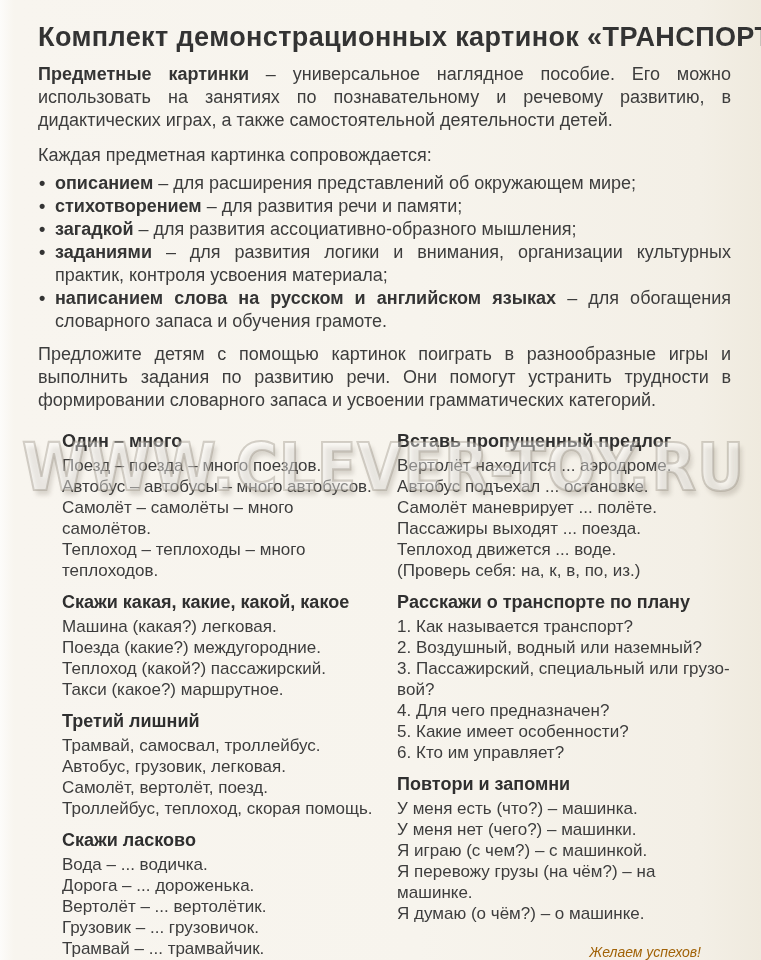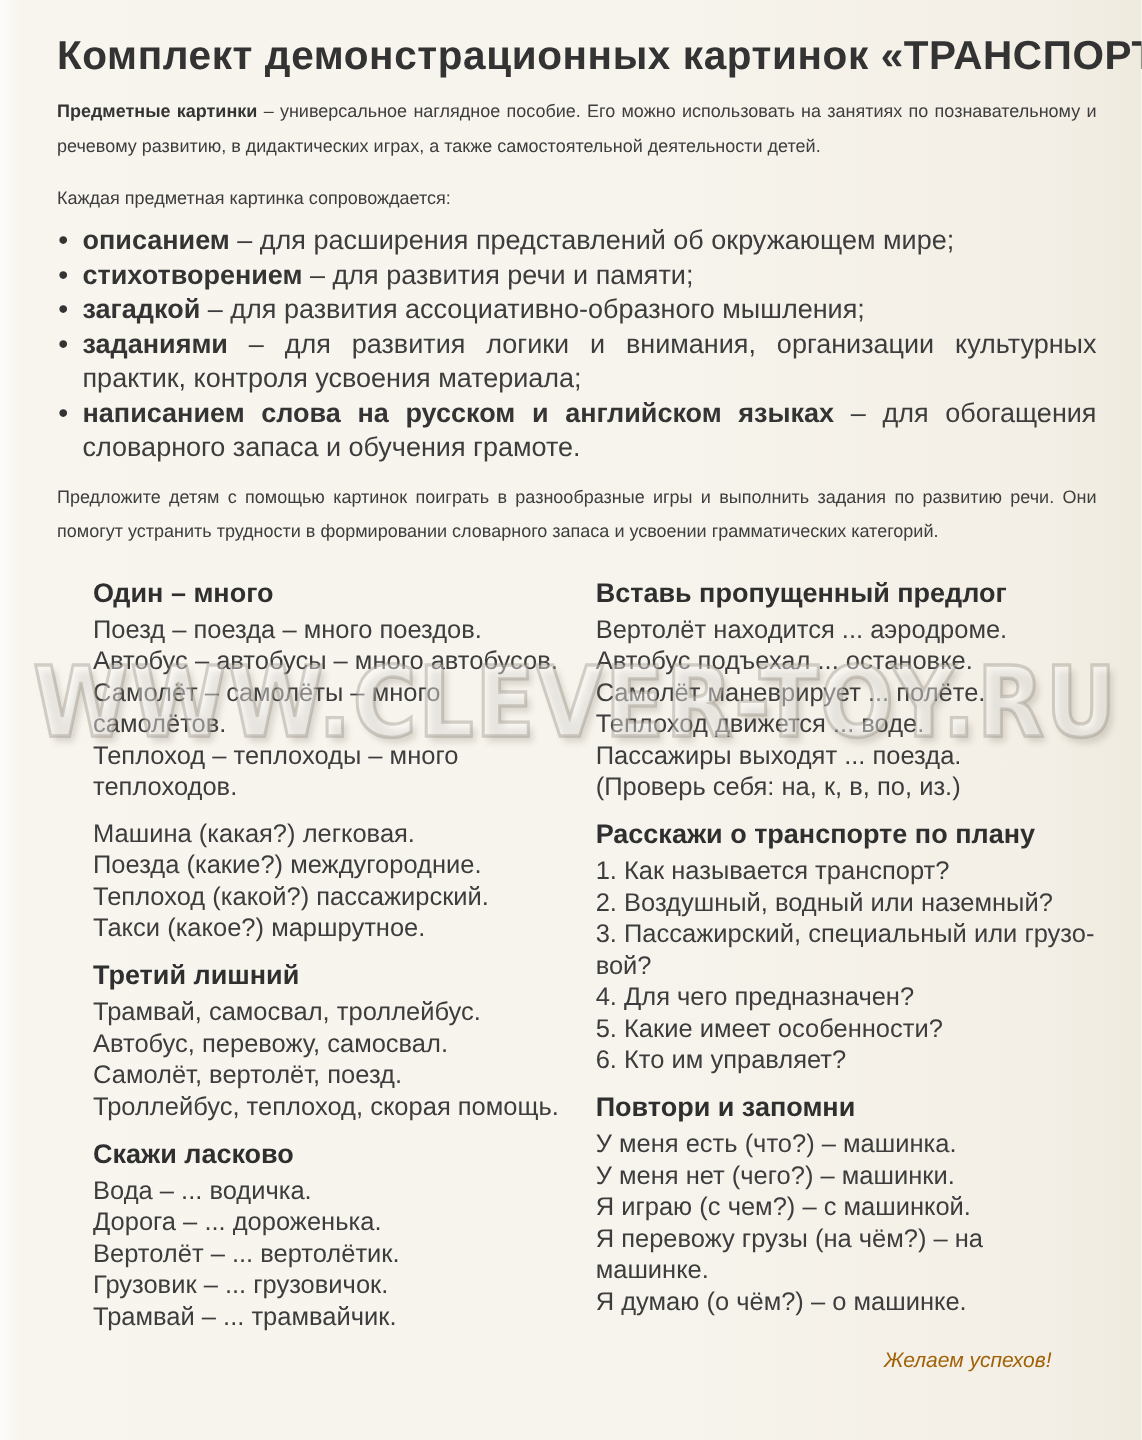--- a/index.html
+++ b/index.html
@@ -9,21 +9,21 @@
     background:linear-gradient(90deg,#fdfcfa 0px,#f8f5ef 14px,#f7f4ed 55%,#f3efe6 92%,#efeade 100%);
     color:#3d3d3d;
     position:relative;
   }
   .page{position:relative;padding:22px 30px 0 38px;z-index:1;}
   .title{
     font-size:27px;font-weight:bold;color:#333;letter-spacing:.4px;
     margin:0 0 10px 0;white-space:nowrap;
   }
   .para{
-    font-size:12px;line-height:23px;text-align:justify;margin:0 0 12px 0;
+    font-size:18px;line-height:23px;text-align:justify;margin:0 0 12px 0;
   }
   .list-intro{margin:0;}
   .b{font-weight:bold;color:#343434;}
   .i{}
   ul.features{list-style:none;margin:5px 0 10px 0;padding:0;}
   ul.features li{
     font-size:18px;line-height:23px;text-align:justify;
     position:relative;padding-left:17px;
   }
   ul.features li::before{
@@ -81,49 +81,50 @@
   <div class="columns">
     <div class="col col-left" id="col-left">
         <div class="sec">
           <h3 class="sec-h"><span>Один – много</span></h3>
           <div class="line"><span>Поезд – поезда – много поездов.</span></div>
           <div class="line"><span>Автобус – автобусы – много автобусов.</span></div>
           <div class="line"><span>Самолёт – самолёты – много самолётов.</span></div>
           <div class="line"><span>Теплоход – теплоходы – много теплоходов.</span></div>
         </div>
         <div class="sec">
+          <h3 class="sec-h"><span>Скажи </span><span class="i">какая, какие, какой, какое</span></h3>
           <div class="line"><span>Машина </span><span class="i">(какая?)</span><span> легковая.</span></div>
           <div class="line"><span>Поезда </span><span class="i">(какие?)</span><span> междугородние.</span></div>
           <div class="line"><span>Теплоход </span><span class="i">(какой?)</span><span> пассажирский.</span></div>
           <div class="line"><span>Такси </span><span class="i">(какое?)</span><span> маршрутное.</span></div>
         </div>
         <div class="sec">
           <h3 class="sec-h"><span>Третий лишний</span></h3>
           <div class="line"><span>Трамвай, </span><span class="i">самосвал</span><span>, троллейбус.</span></div>
-          <div class="line"><span class="i">Автобус</span><span>, перевожу, самосвал.</span></div>
+          <div class="line"><span class="i">Автобус</span><span>, грузовик, легковая.</span></div>
           <div class="line"><span>Самолёт, вертолёт, </span><span class="i">поезд</span><span>.</span></div>
           <div class="line"><span>Троллейбус, </span><span class="i">теплоход</span><span>, скорая помощь.</span></div>
         </div>
         <div class="sec">
           <h3 class="sec-h"><span>Скажи ласково</span></h3>
           <div class="line"><span>Вода – ... </span><span class="i">водичка.</span></div>
           <div class="line"><span>Дорога – ... </span><span class="i">дороженька.</span></div>
           <div class="line"><span>Вертолёт – ... </span><span class="i">вертолётик.</span></div>
           <div class="line"><span>Грузовик – ... </span><span class="i">грузовичок.</span></div>
           <div class="line"><span>Трамвай – ... </span><span class="i">трамвайчик.</span></div>
         </div>
       </div>
     <div class="col col-right" id="col-right">
     <div class="sec">
           <h3 class="sec-h"><span>Вставь пропущенный предлог</span></h3>
           <div class="line"><span>Вертолёт находится ... аэродроме.</span></div>
           <div class="line"><span>Автобус подъехал ... остановке.</span></div>
           <div class="line"><span>Самолёт маневрирует ... полёте.</span></div>
+          <div class="line"><span>Пассажиры выходят ... поезда.</span></div>
           <div class="line"><span>Теплоход движется ... воде.</span></div>
-          <div class="line"><span>Пассажиры выходят ... поезда.</span></div>
           <div class="line"><span>(Проверь себя: </span><span class="i">на, к, в, по, из</span><span>.)</span></div>
         </div>
         <div class="sec">
           <h3 class="sec-h"><span>Расскажи о транспорте по плану</span></h3>
           <div class="line"><span>1. Как называется транспорт?</span></div>
           <div class="line"><span>2. Воздушный, водный или наземный?</span></div>
           <div class="line"><span>3. Пассажирский, специальный или грузо­вой?</span></div>
           <div class="line"><span>4. Для чего предназначен?</span></div>
           <div class="line"><span>5. Какие имеет особенности?</span></div>
           <div class="line"><span>6. Кто им управляет?</span></div>

